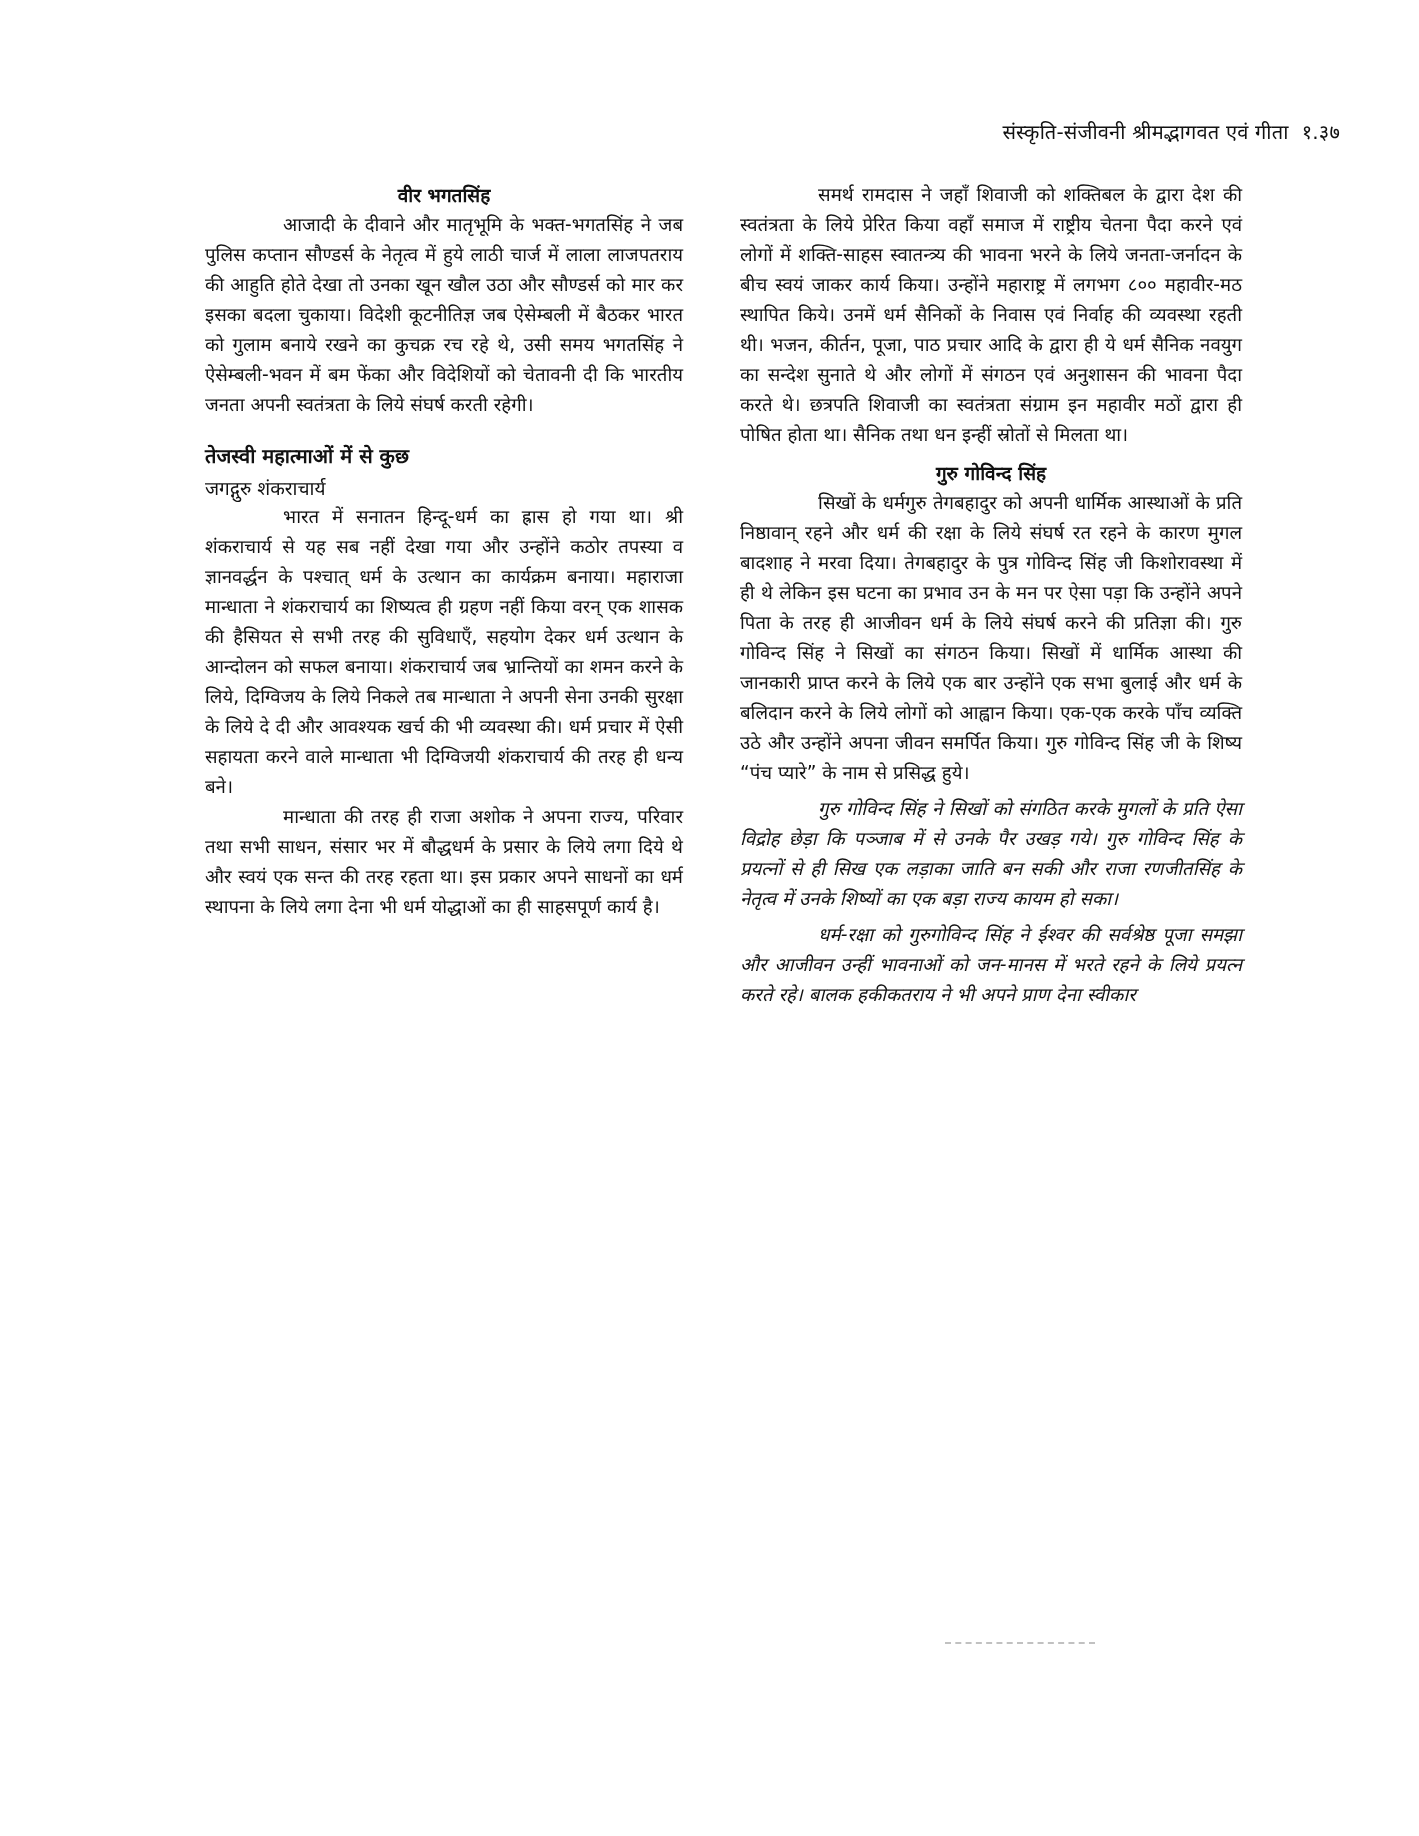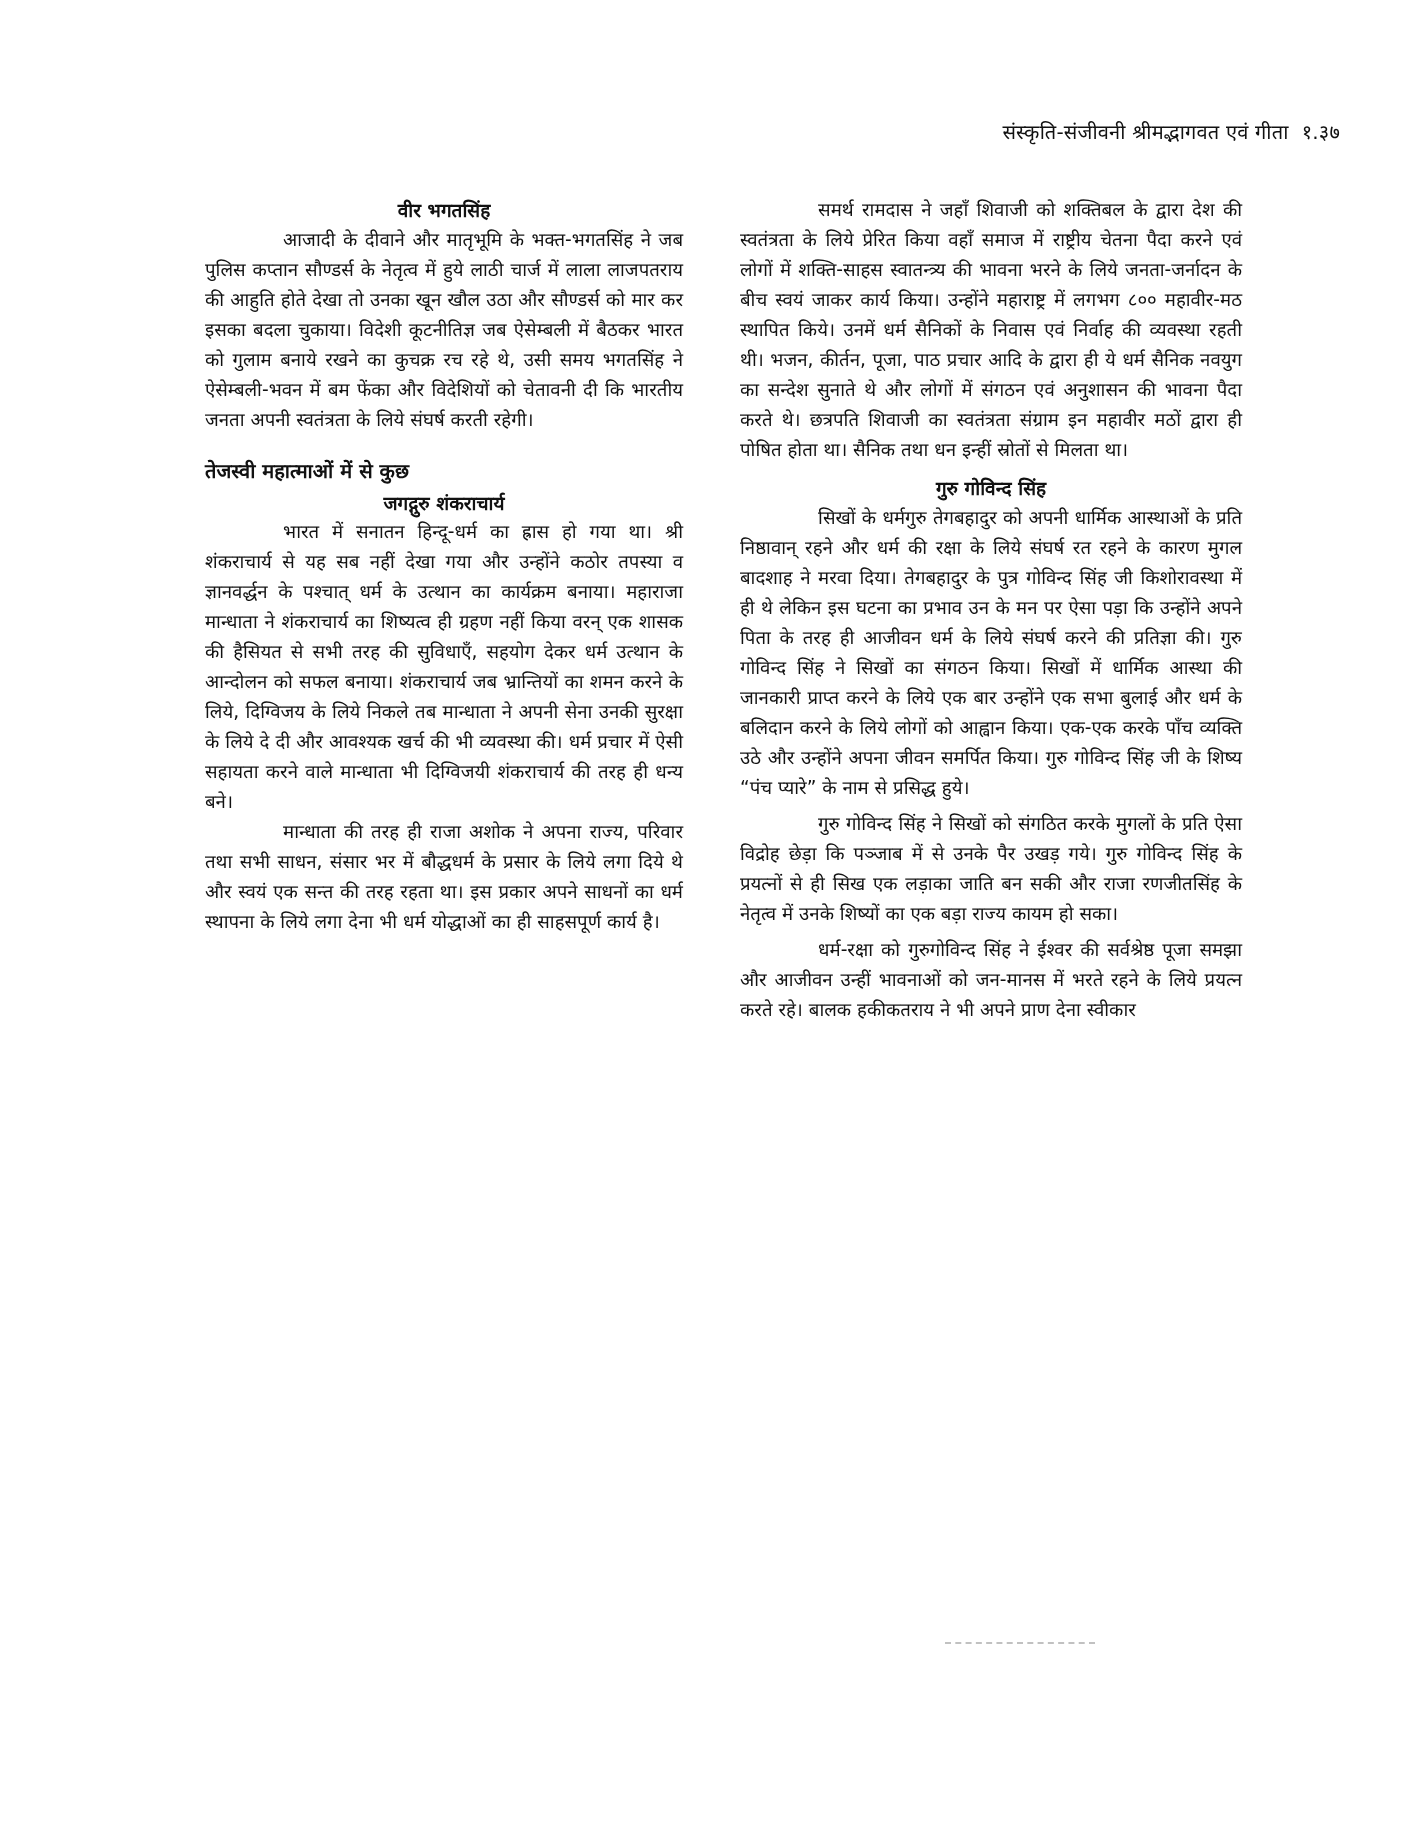--- a/index.html
+++ b/index.html
@@ -1,28 +1,28 @@
 <!DOCTYPE html>
 <html><head>
 <meta charset="utf-8">
 <style>
   html, body { margin:0; padding:0; background:#ffffff; }
   body { width:1419px; height:1836px; position:relative; overflow:hidden;
          font-family:"DejaVu Sans", sans-serif; color:#111; }
   .page-header { position:absolute; top:118px; left:740px; width:600px;
          font-size:20px; text-align:right; letter-spacing:0.2px; }
   .page-header .bold { font-weight:normal; }
-  .col { position:absolute; top:195px; font-size:18.6px; line-height:30px; text-align:justify; }
+  .col { position:absolute; top:180px; font-size:18.6px; line-height:30px; text-align:justify; }
   .col-left { left:205px; width:478px; }
   .col-right { left:740px; width:502px; }
   h2.sec { margin:0; font-size:19px; font-weight:bold; text-align:center; line-height:30px; }
   h1.big { margin:18px 0 0 0; font-size:20px; font-weight:bold; text-align:left; line-height:36px; }
-  h3.sub { margin:0; font-size:19px; font-weight:bold; text-align:center; line-height:28px; }
+  h3.sub { margin:0; font-size:19px; font-weight:normal; text-align:left; line-height:28px; }
   p { margin:0; text-indent:4.2em; }
-  p.gap { margin-top:6px; }
+  p.gap { margin-top:6px;font-style:italic; }
   .footer-dashes { position:absolute; top:1642px; left:945px; width:150px; height:2px;
         border-top:2px dashed #999; opacity:0.6; }
 </style>
 </head>
 <body>
 
 <div class="page-header">
   <span>संस्कृति-संजीवनी </span><span class="bold">श्रीमद्भागवत एवं गीता</span>&nbsp;&nbsp;<span>१.३७</span>
 </div>
 

